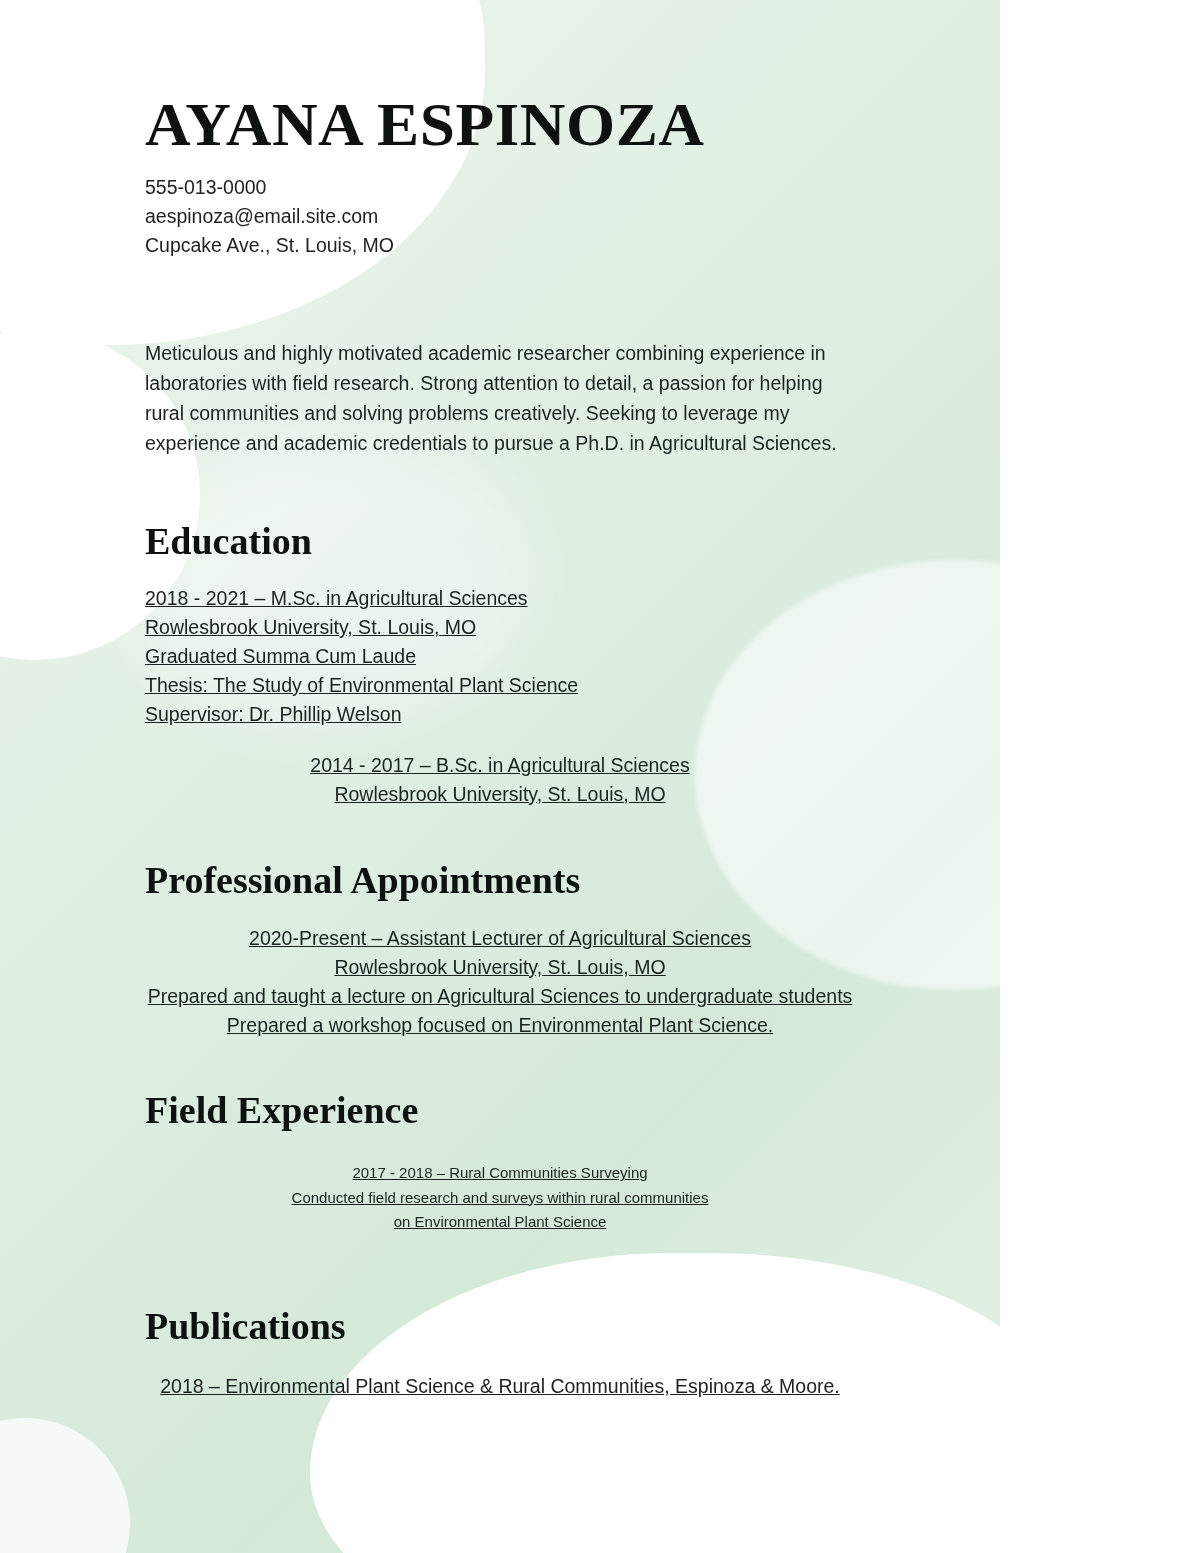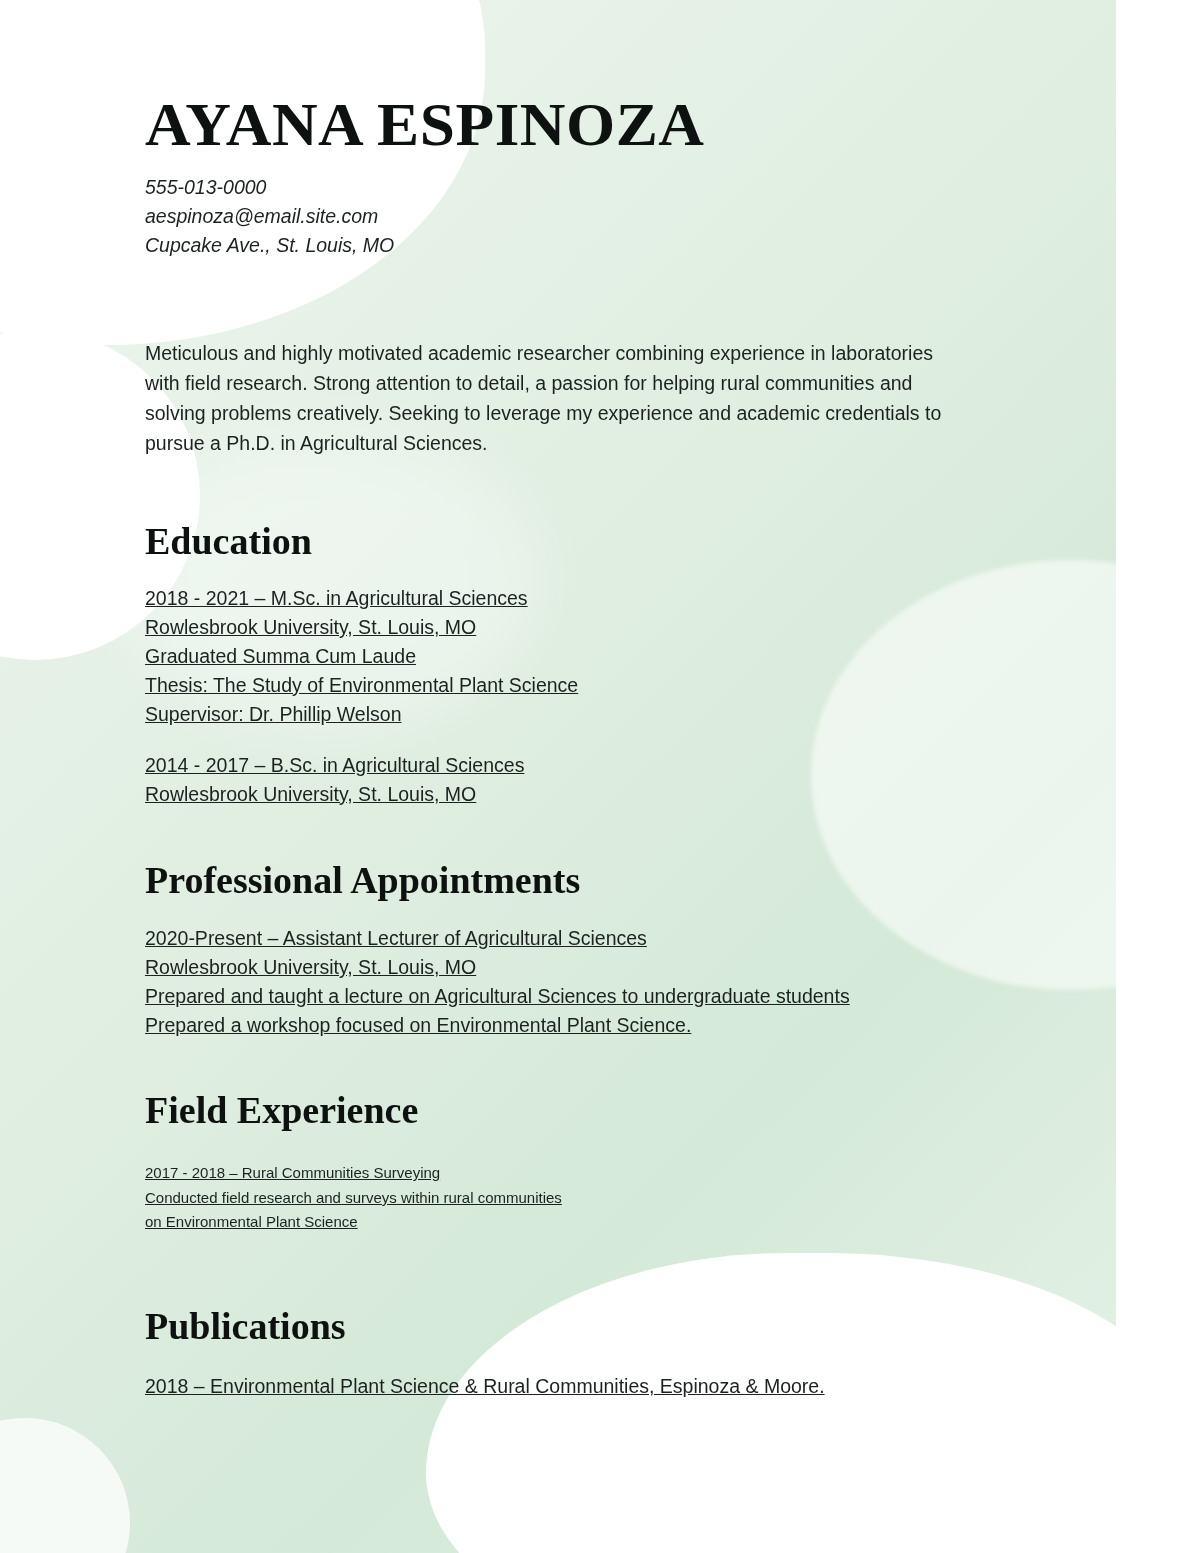--- a/index.html
+++ b/index.html
@@ -9,21 +9,21 @@
   body {
     width: 1200px;
     height: 1553px;
     font-family: "Liberation Sans", sans-serif;
     background: #ffffff;
     overflow: hidden;
   }
 
   #resume {
     position: relative;
-    width: 1116px;
+    width: 1000px;
     height: 1553px;
     overflow: hidden;
     background: linear-gradient(135deg, #eef6ef 0%, #dfeee1 45%, #d4e9d8 70%, #e6f2e8 100%);
   }
 
   
   .blob {
     position: absolute;
     border-radius: 50%;
     pointer-events: none;
@@ -101,21 +101,21 @@
     margin: 6px 0 0 0;
     line-height: 1.15;
   }
 
   .contact {
     margin-top: 16px;
     font-size: 19.5px;
     line-height: 1.48;
     color: #1b2220;
   }
-  .contact div { white-space: nowrap; font-style: italic; }
+  .contact div { white-space: nowrap; }
 
   .summary {
     margin-top: 78px;
     font-size: 19.5px;
     line-height: 1.55;
     color: #1b2220;
     max-width: 915px;
   }
 
   .section {
@@ -128,21 +128,21 @@
     margin: 0 0 22px 0;
     line-height: 1.1;
   }
   .block {
     font-size: 19.5px;
     line-height: 1.48;
     color: #1b2220;
     margin-bottom: 22px;
     text-decoration: underline;
   }
-  .block:last-child { margin-bottom: 0; }
+  .block:last-child { margin-bottom: 0; text-align: center; }
   .block .line { white-space: nowrap; }
 
   
   .small .block { font-size: 15px; line-height: 1.62; }
 
   .pub-line { margin-bottom: 12px; }
 
   .section.education { margin-top: 62px; }
   .section.appointments { margin-top: 52px; }
   .section.field { margin-top: 50px; }

